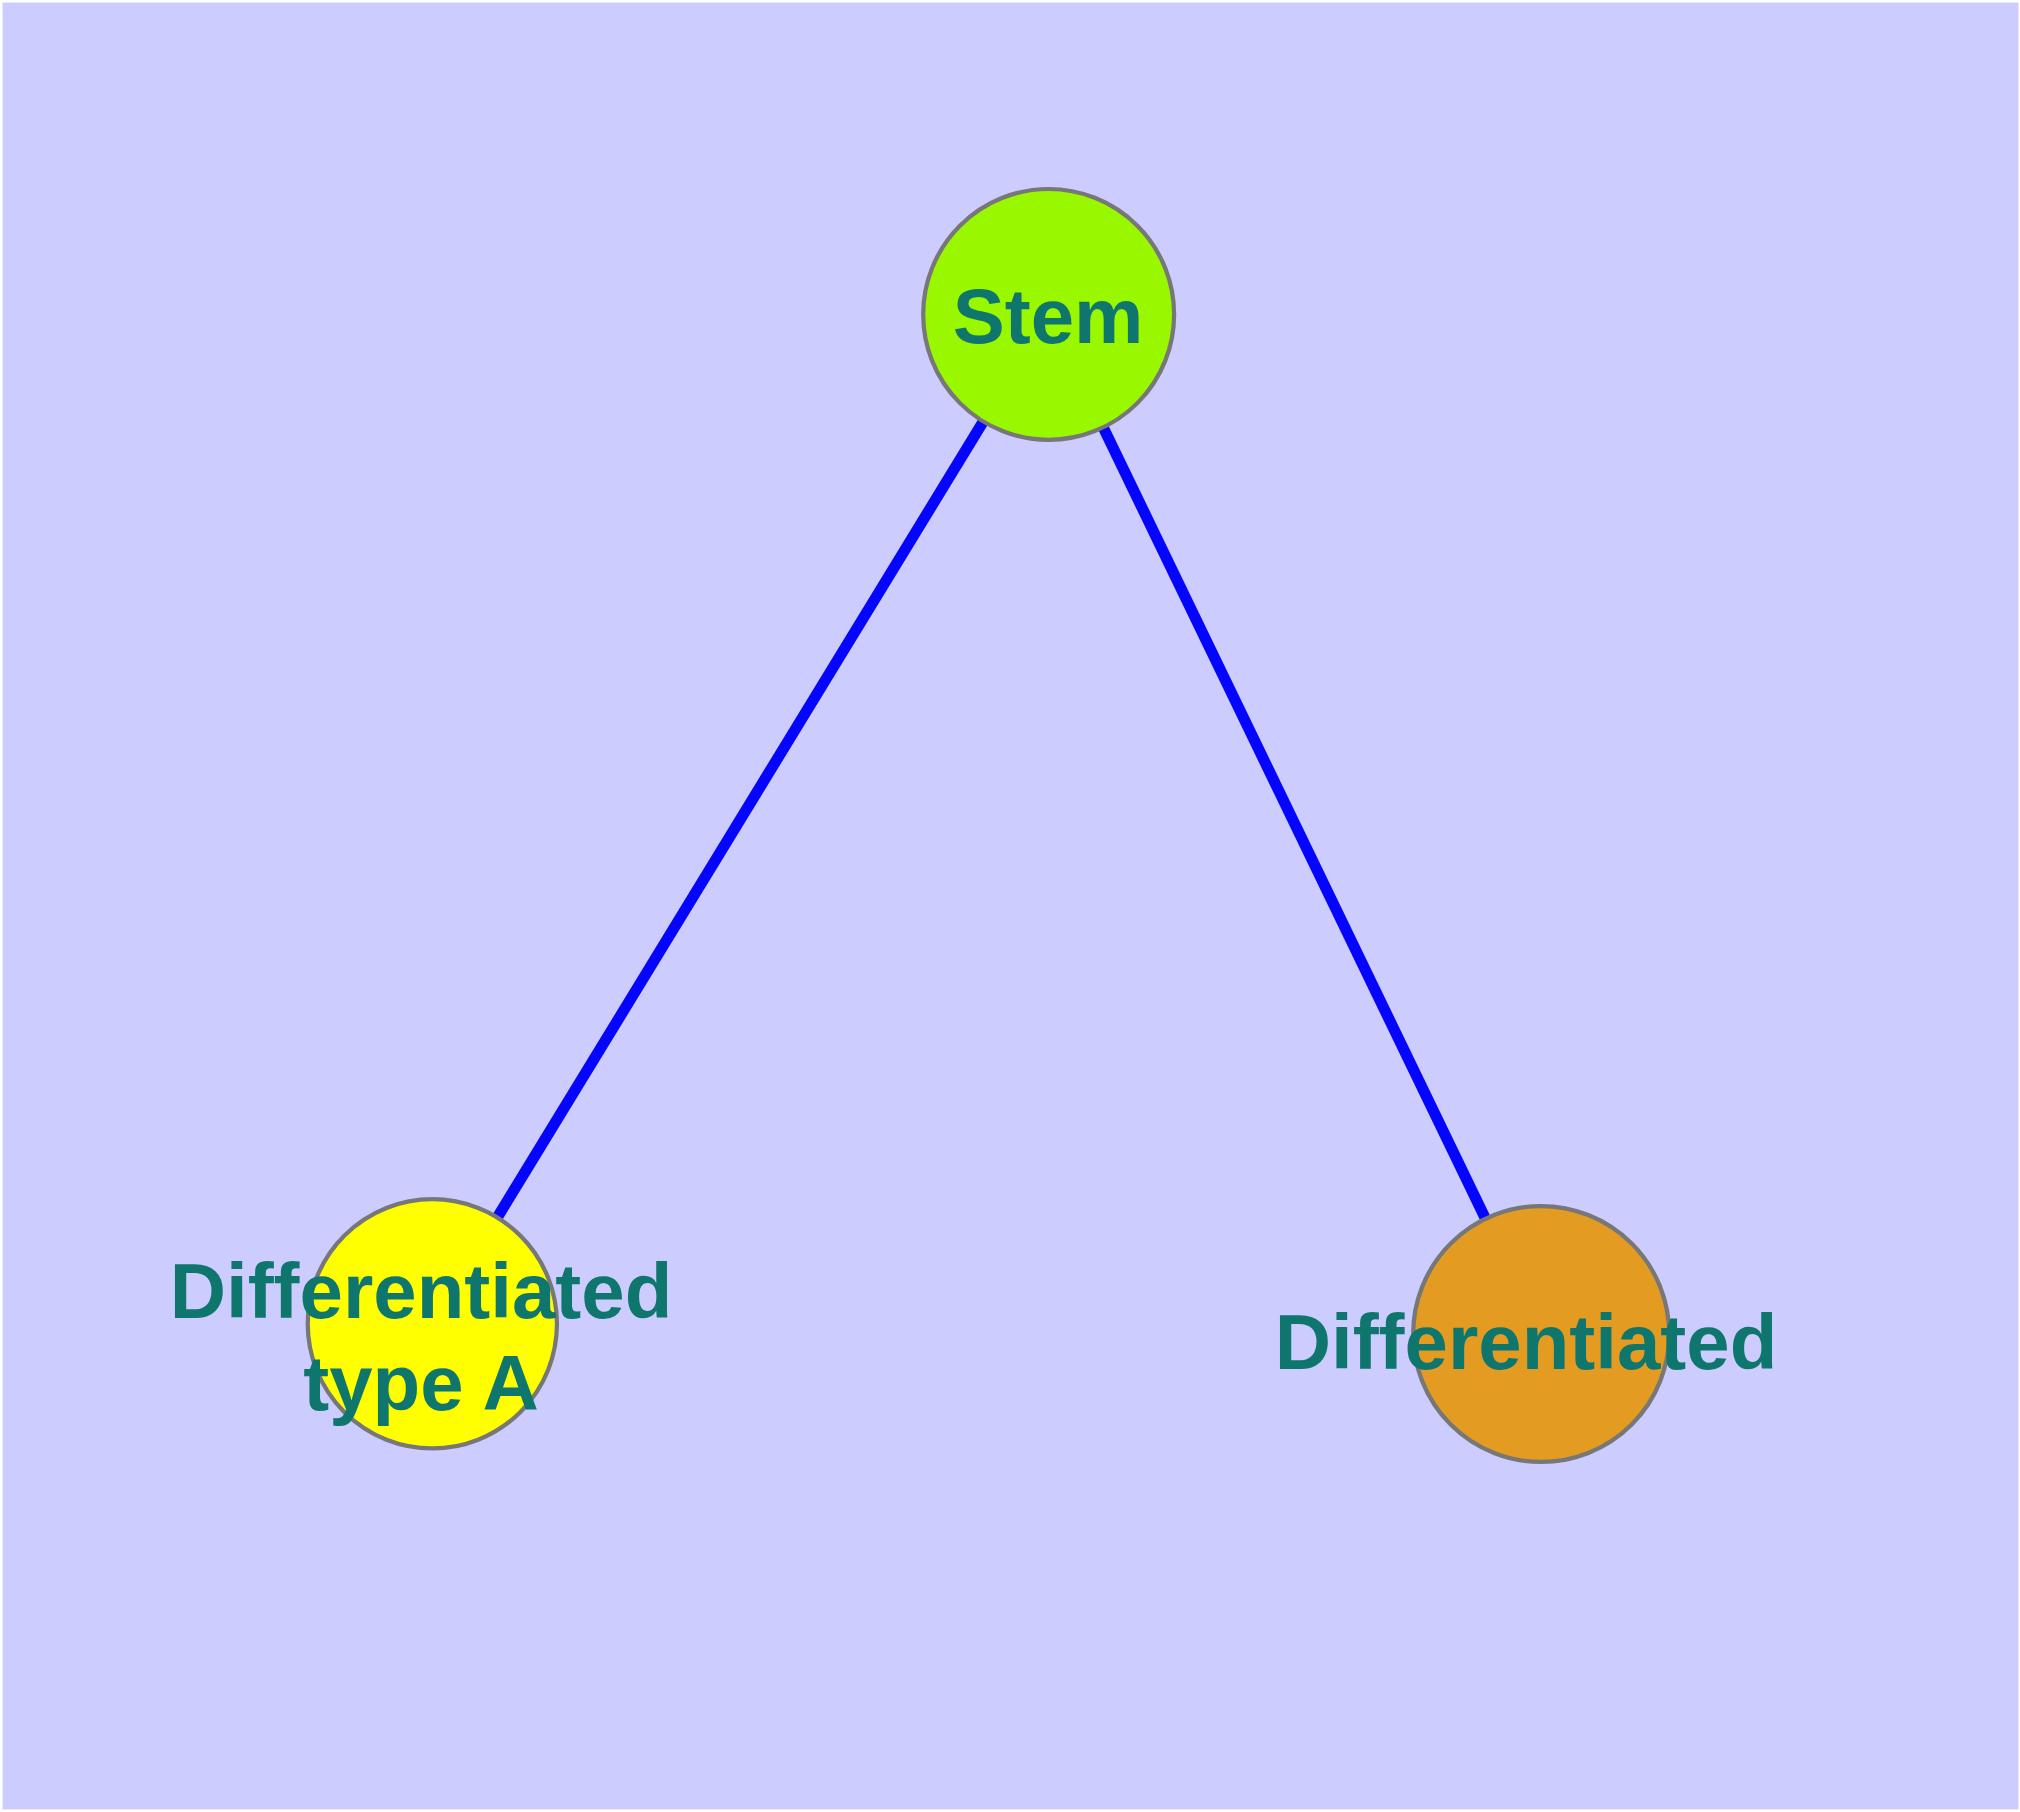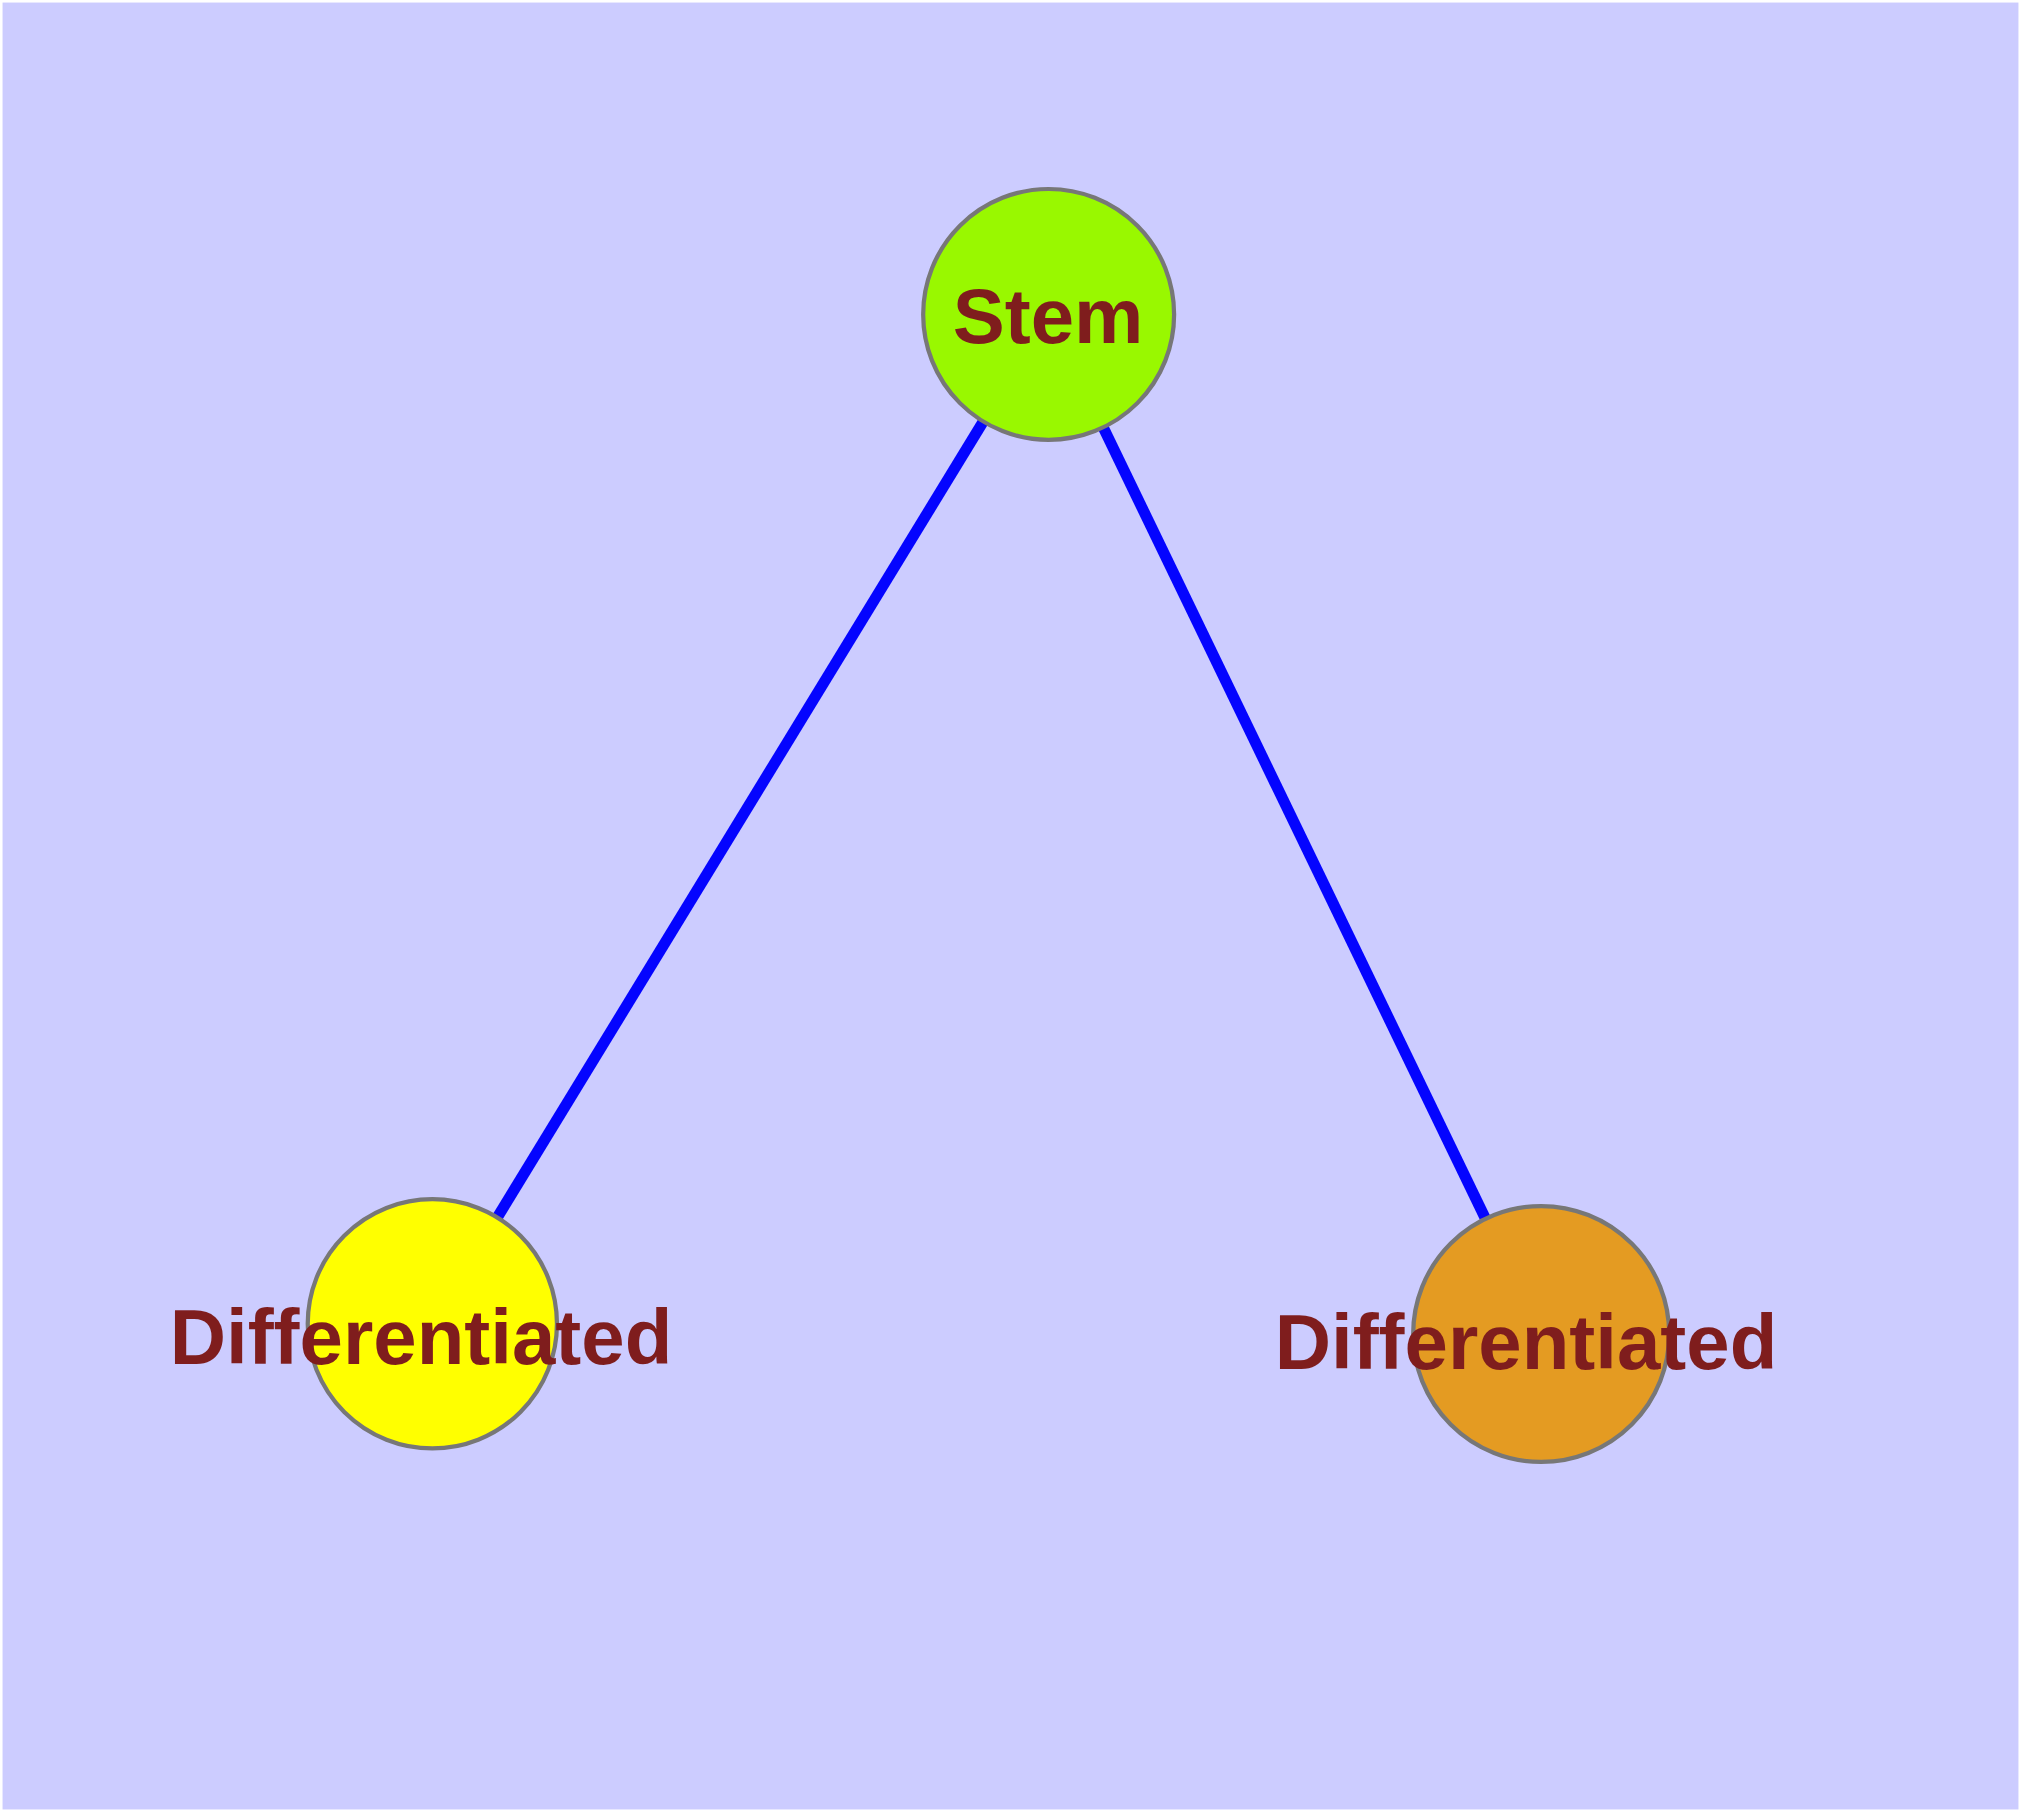--- a/index.html
+++ b/index.html
@@ -28,21 +28,21 @@
     stroke-width: 13px;
     fill: none;
   }
   .node-circle {
     stroke-width: 5px;
   }
   .node-label {
     position: absolute;
     transform: translate(-50%, -50%);
     text-align: center;
-    color: #7f1d1d;
+    color: #0f766e;
     font-weight: bold;
     font-size: 78px;
     line-height: 92px;
     white-space: nowrap;
     letter-spacing: 0px;
   }
   .label-line { display: block; }
 </style>
 </head>
 <body>
@@ -63,20 +63,21 @@
 
     <circle class="node-circle" cx="1818" cy="1574" r="151" fill="#e49b22" stroke="#777777"></circle>
   </svg>
 
   <div class="node-label" style="left:1048px; top:316px;">
     <span class="label-line">Stem</span>
   </div>
 
   <div class="node-label" style="left:421px; top:1337px;">
     <span class="label-line">Differentiated</span>
+    <span class="label-line">type A</span>
   </div>
 
   <div class="node-label" style="left:1526px; top:1342px;">
     <span class="label-line">Differentiated</span>
   </div>
 
 </div>
 
 
 </body></html>

